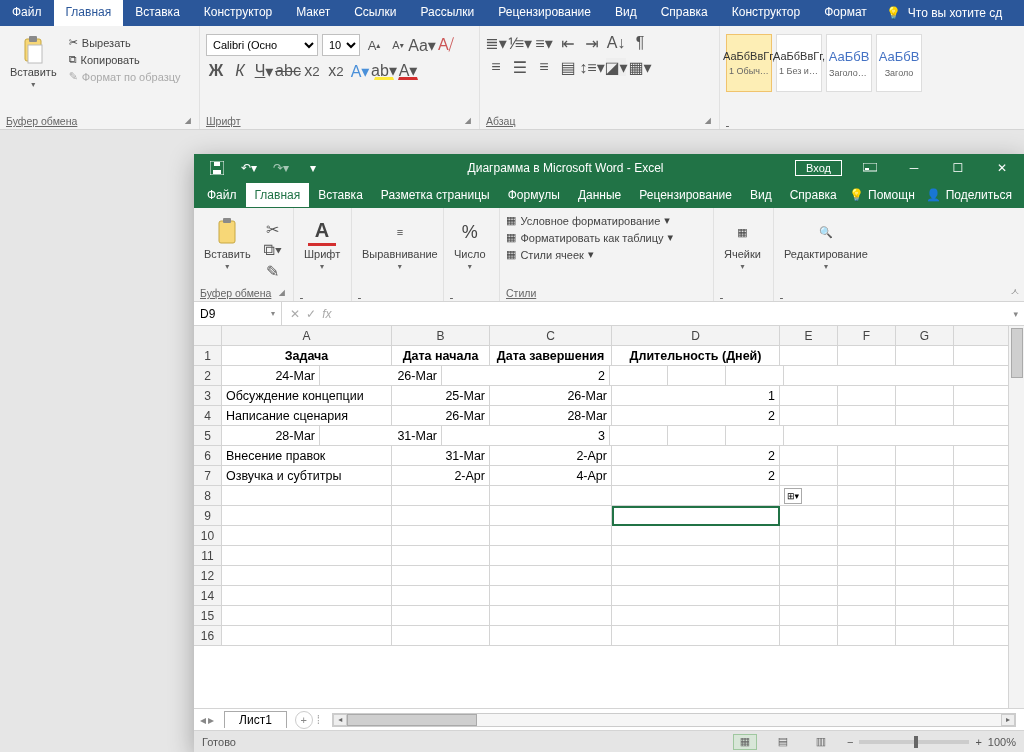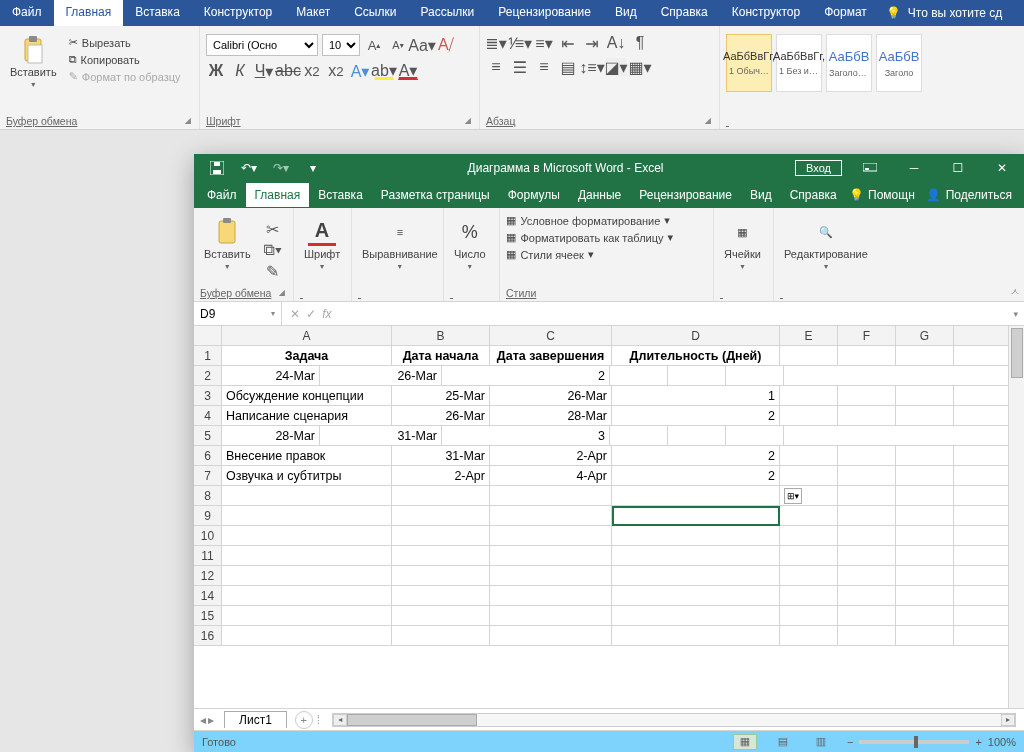--- a/index.html
+++ b/index.html
@@ -76,21 +76,21 @@
 
 .ex-sheetbar { height:22px; border-top:1px solid #d4d4d4; background:#fff; display:flex; align-items:center; font-size:12px; }
 .sheet-nav { display:flex; gap:2px; padding:0 6px; color:#888; }
 .sheet-tab { border:1px solid #aaa; border-bottom:none; padding:1px 14px; background:#fff; font-size:12px; margin-left:4px; }
 .sheet-add { width:18px;height:18px;border:1px solid #ccc;border-radius:50%;margin-left:8px;display:flex;align-items:center;justify-content:center;color:#888;font-size:11px; }
 .hscroll { flex:1; margin:0 8px; height:14px; border:1px solid #ccc; position:relative; background:#f6f6f6; }
 .hscroll .arrow{width:14px;height:12px;position:absolute;top:0;display:flex;align-items:center;justify-content:center;font-size:8px;color:#666;border:1px solid #ccc;background:#eee;}
 .hscroll .arrow.l{left:0;} .hscroll .arrow.r{right:0;}
 .hscroll .thumb{position:absolute;left:14px;width:130px;top:0;height:12px;background:#cfcfcf;border:1px solid #aaa;}
 
-.ex-status { height:22px; background:#7dd3fc; border-top:1px solid #d4d4d4; display:flex; align-items:center; font-size:11px; color:#555; padding:0 8px; gap:14px; }
+.ex-status { height:22px; background:#e5e5e5; border-top:1px solid #d4d4d4; display:flex; align-items:center; font-size:11px; color:#555; padding:0 8px; gap:14px; }
 .ex-status .spacer{flex:1;}
 .viewbtn { width:24px; height:16px; display:flex;align-items:center;justify-content:center;border:1px solid transparent; color:#666; }
 .viewbtn.on{background:#d8e6d8;border-color:#9fc79f;}
 .zoom { display:flex; align-items:center; gap:6px; }
 .zoom .track{width:110px;height:4px;background:#ccc;position:relative;}
 .zoom .track .knob{position:absolute;left:50%;top:-4px;width:4px;height:12px;background:#666;}
 
 .vscroll { position:absolute; right:0; top:0; bottom:0; width:16px; border-left:1px solid #d4d4d4; background:#f3f3f3; }
 .vscroll .thumb{position:absolute;left:2px;top:2px;width:12px;height:50px;background:#cfcfcf;border:1px solid #aaa;}
 

